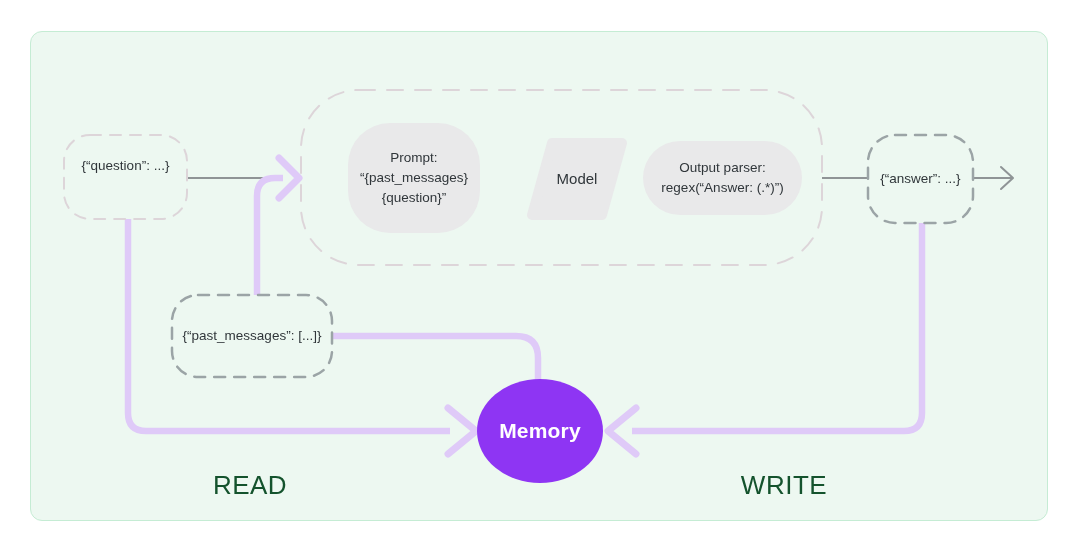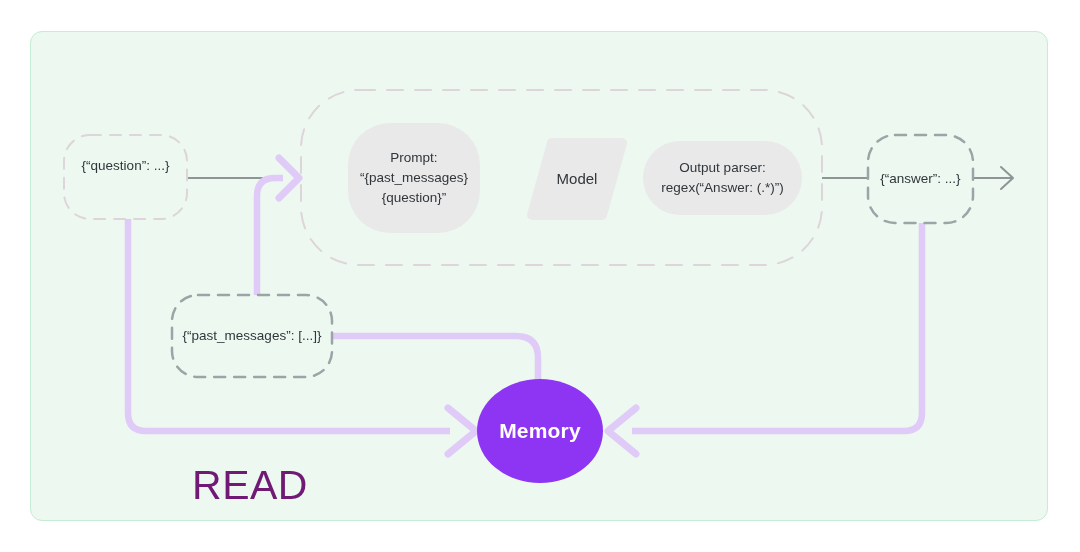--- a/index.html
+++ b/index.html
@@ -19,21 +19,21 @@
   .node-question   { left: 64px;  top: 124px; width: 123px; height: 84px; }
   .node-past       { left: 162px; top: 295px; width: 180px; height: 82px; text-align: center; }
   .node-answer     { left: 868px; top: 135px; width: 105px; height: 88px; }
   .node-prompt     { left: 348px; top: 123px; width: 132px; height: 110px; }
   .node-model      { left: 525px; top: 138px; width: 104px; height: 82px; font-size: 15px; text-align: right; }
   .node-output     { left: 633px; top: 141px; width: 179px; height: 74px; }
   .node-memory     { left: 477px; top: 379px; width: 126px; height: 104px;
                      color: #ffffff; font-size: 21px; font-weight: 700; letter-spacing: .2px; }
   .flow-label {
     position: absolute; display: flex; align-items: center; justify-content: center;
-    color: #701a75; font-size: 41px; font-weight: 500; letter-spacing: .5px;
+    color: #14532d; font-size: 26px; font-weight: 500; letter-spacing: .5px;
     pointer-events: none;
   }
   .flow-read  { left: 192px; top: 466px; width: 116px; height: 38px; }
   .flow-write { left: 726px; top: 466px; width: 116px; height: 38px; }
 </style>
 </head>
 <body>
 
 <div class="stage">
 
@@ -87,14 +87,15 @@
 
   <div class="txt node-output">
     <div>
       <span class="ln">Output parser:</span>
       <span class="ln">regex(“Answer: (.*)”)</span>
     </div>
   </div>
 
   <div class="flow-label flow-read">READ</div>
 
+  <div class="flow-label flow-write">WRITE</div>
 
 </div>
 
 </body></html>

